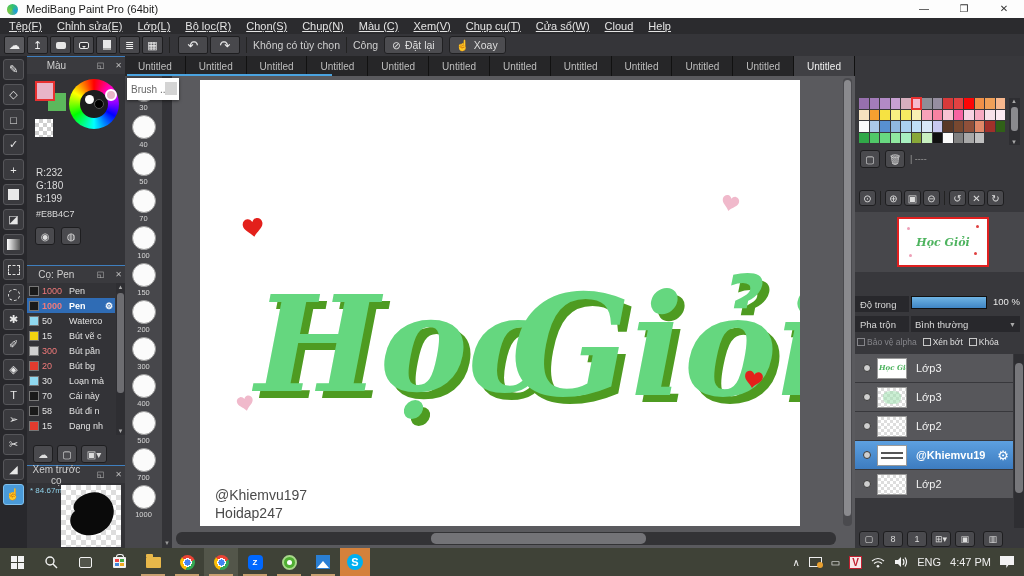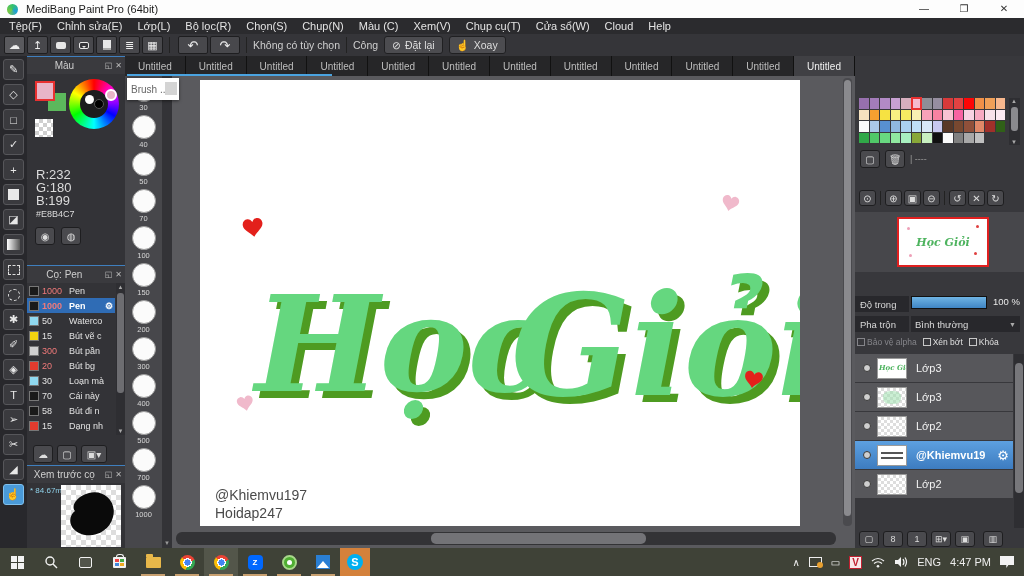--- a/index.html
+++ b/index.html
@@ -11,21 +11,21 @@
   #titlebar { position:absolute; left:0; top:0; width:1024px; height:18px; background:#fdfdfd;
     display:flex; align-items:center; font-size:11px; color:#1a1a1a; }
   #app-icon { width:11px; height:11px; border-radius:50%; margin:0 8px 0 7px;
     background:conic-gradient(#34c06c,#1d9ed8,#7ac943,#34c06c); }
   #win-controls { margin-left:auto; display:flex; height:18px; }
   .winbtn { width:40px; text-align:center; font-size:10px; color:#333; line-height:18px; }
 
   
   #menubar { position:absolute; left:0; top:18px; width:1024px; height:16px; background:#2b2b2e;
     display:flex; align-items:center; gap:15px; padding-left:9px; font-size:11px; color:#e4e4e4; }
-  .menu-item { white-space:nowrap; }
+  .menu-item { white-space:nowrap;text-decoration:underline; }
 
   
   #toolbar { position:absolute; left:0; top:34px; width:1024px; height:22px; background:#353539;
     display:flex; align-items:center; font-size:10.5px; color:#cfcfcf; }
   .tbtn { width:21px; height:18px; background:#48484c; border:1px solid #1e1e20; border-radius:2px;
     margin-left:2px; display:flex; align-items:center; justify-content:center; color:#eee; font-size:11px; }
   .tbtn.first { margin-left:4px; background:#5a5a5e; }
   .tsep { width:1px; height:16px; background:#222; margin:0 6px; }
   .tbtn.wide { width:30px; font-size:13px; }
   .tlabelbtn { height:18px; background:#4c4c50; border:1px solid #202022; border-radius:3px;
@@ -50,37 +50,37 @@
   .tool.selected { background:#4a9ad8; border-color:#7fc0ee; color:#fff; }
   .tool .grad { width:13px; height:11px; background:linear-gradient(90deg,#fff,#555); }
   .tool .dashbox { width:12px; height:10px; border:1px dashed #ddd; }
   .tool .dashcirc { width:12px; height:12px; border:1px dashed #ddd; border-radius:50%; }
   .tool .fillsq { width:11px; height:11px; background:#e8e8e8; }
 
   
   #leftpanels { position:absolute; left:27px; top:56px; width:98px; height:492px; background:#333337; }
   .panel { position:absolute; left:0; width:98px; border-top:1px solid #3f7fbe; background:#333337; }
   .hdr-dark { height:17px; display:flex; align-items:center; font-size:10px; color:#cfcfcf;
-    padding:0 3px 0 0; background:#3a3a3e; }
+    padding:0 3px 0 0; background:#3a3a3e;gap:8px; }
   .hdr-dark .ttl { flex:1; text-align:center; }
   .hdr-ico { font-size:8px; color:#bbb; margin-left:3px; }
 
   
   #fg-swatch { position:absolute; left:8px; top:24px; width:20px; height:20px; background:#e8b4c7; border:2px solid #e83030; z-index:2; }
   #bg-swatch { position:absolute; left:21px; top:36px; width:18px; height:18px; background:#5cb85c; z-index:1; }
   #tr-swatch { position:absolute; left:8px; top:62px; width:18px; height:18px;
     background-image:linear-gradient(45deg,#cfcfcf 25%,transparent 25%,transparent 75%,#cfcfcf 75%),
       linear-gradient(45deg,#cfcfcf 25%,#fff 25%,#fff 75%,#cfcfcf 75%); background-size:8px 8px; background-position:0 0,4px 4px; }
   #wheel { position:absolute; left:42px; top:22px; width:50px; height:50px; border-radius:50%;
     background:conic-gradient(#f00,#f0f,#00f,#0ff,#0f0,#ff0,#f00); }
   #wheel:before { content:""; position:absolute; left:11px; top:11px; width:28px; height:28px; border-radius:50%; background:#1c1c1e; }
   #wheel .dotw { position:absolute; left:16px; top:16px; width:9px; height:9px; border-radius:50%; background:#fff; }
   #wheel .dotk { position:absolute; left:25px; top:20px; width:10px; height:10px; border-radius:50%; background:#000; border:1px solid #555; }
   #wheel .ring { position:absolute; right:2px; top:10px; width:12px; height:12px; border-radius:50%; background:#e8b4c7; border:2px solid #fff; }
-  .rgb { position:absolute; left:9px; font-size:13px; color:#dcdcdc; }
+  .rgb { position:absolute; left:9px; font-size:10px; color:#dcdcdc; }
   #hexval { position:absolute; left:9px; top:152px; font-size:9px; color:#dcdcdc; }
   .palbtns { position:absolute; left:8px; top:170px; display:flex; gap:6px; }
   .smbtn { width:20px; height:18px; background:#4a4a4e; border:1px solid #1e1e20; border-radius:3px;
     color:#ddd; font-size:10px; display:flex; align-items:center; justify-content:center; }
 
   
   #brushlist { position:absolute; left:0; top:17px; width:88px; height:152px; overflow:hidden; }
   .brow { height:15px; display:flex; align-items:center; gap:3px; padding-left:2px; font-size:9px; color:#e2e2e2; }
   .brow .sw { width:10px; height:10px; border:1px solid #777; flex:none; }
   .brow .num { width:24px; flex:none; }

